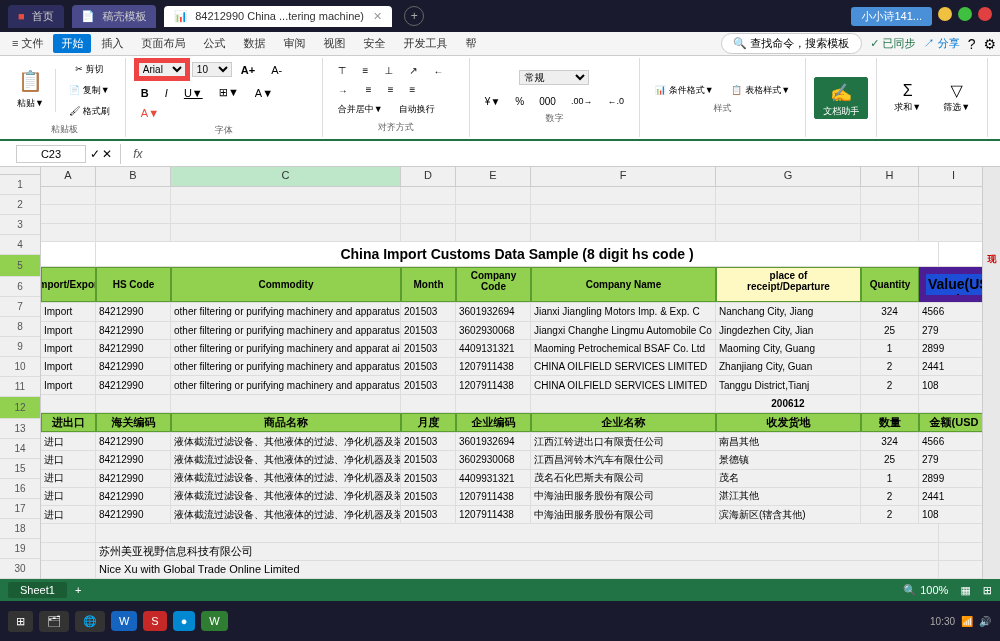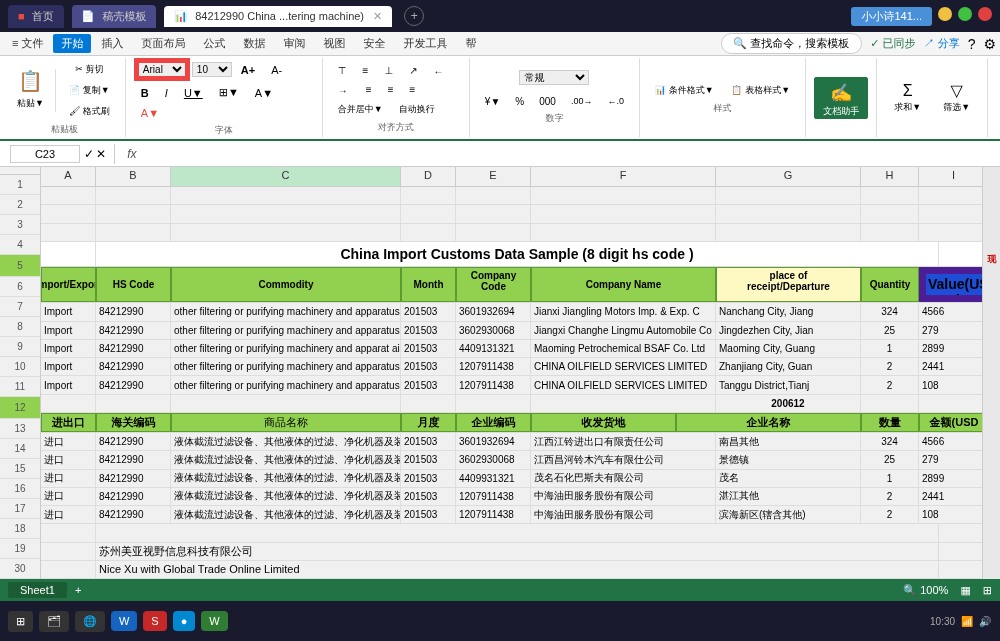--- a/index.html
+++ b/index.html
@@ -26,21 +26,21 @@
     
     .ribbon { background: #fff; border-bottom: 2px solid #217346; display: flex; align-items: stretch; padding: 2px 4px; min-height: 56px; }
     .ribbon-group { display: flex; flex-direction: column; align-items: center; justify-content: center; padding: 0 8px; border-right: 1px solid #ddd; font-size: 10px; gap: 2px; }
     .ribbon-group-label { color: #666; font-size: 9px; }
     .ribbon-btns { display: flex; gap: 2px; align-items: center; }
     .ribbon-btn { background: #fff; border: 1px solid transparent; border-radius: 2px; padding: 2px 6px; cursor: pointer; font-size: 10px; display: flex; flex-direction: column; align-items: center; gap: 1px; }
     .ribbon-btn.large { padding: 4px 8px; font-size: 10px; }
     .ribbon-btn.green-active { background: #217346; color: white; border-color: #217346; }
 
     
-    .formula-bar { height: 26px; background: #fff; border-bottom: 1px solid #ccc; display: flex; align-items: center; padding: 0 10px; gap: 4px; }
+    .formula-bar { height: 26px; background: #fff; border-bottom: 1px solid #ccc; display: flex; align-items: center; padding: 0 16px; gap: 4px; }
     .cell-ref { width: 70px; border: 1px solid #ccc; padding: 2px 4px; font-size: 11px; text-align: center; }
     .formula-divider { width: 1px; height: 20px; background: #ccc; margin: 0 4px; }
     .formula-input { flex: 1; border: none; outline: none; font-size: 11px; padding: 2px 4px; }
     .fx-label { font-size: 12px; font-style: italic; color: #555; padding: 0 4px; }
     .col-header { border-right: 1px solid #ccc; background: #f0f0f0; text-align: center; font-size: 11px; color: #333; padding: 2px 0; font-weight: normal; }
     .row-num { border-bottom: 1px solid #ddd; text-align: center; font-size: 10px; color: #555; display: flex; align-items: center; justify-content: center; }
     .grid-row { display: flex; border-bottom: 1px solid #ddd; }
     .grid-cell { border-right: 1px solid #ddd; font-size: 10px; padding: 1px 3px; overflow: hidden; white-space: nowrap; display: flex; align-items: center; }
 
     .status-bar { height: 22px; background: #217346; color: white; display: flex; align-items: center; padding: 0 8px; font-size: 11px; }
@@ -375,25 +375,25 @@
         <div class="grid-cell cw-e"></div>
         <div class="grid-cell cw-f"></div>
         <div class="grid-cell cw-g" style="font-weight:bold;justify-content:center;">200612</div>
         <div class="grid-cell cw-h"></div>
         <div class="grid-cell cw-i"></div>
       </div>
 
       <div class="grid-row" style="height:22px;background:#92d050;">
         <div class="grid-cell cw-a" style="font-weight:bold;justify-content:center;font-size:11px;background:#92d050;border:1px solid #5a9c30;">进出口</div>
         <div class="grid-cell cw-b" style="font-weight:bold;justify-content:center;font-size:11px;background:#92d050;border:1px solid #5a9c30;">海关编码</div>
-        <div class="grid-cell cw-c" style="font-weight:normal;justify-content:center;font-size:11px;background:#92d050;border:1px solid #5a9c30;">商品名称</div>
+        <div class="grid-cell cw-c" style="font-weight:bold;justify-content:center;font-size:11px;background:#92d050;border:1px solid #5a9c30;">商品名称</div>
         <div class="grid-cell cw-d" style="font-weight:bold;justify-content:center;font-size:11px;background:#92d050;border:1px solid #5a9c30;">月度</div>
         <div class="grid-cell cw-e" style="font-weight:bold;justify-content:center;font-size:11px;background:#92d050;border:1px solid #5a9c30;">企业编码</div>
+        <div class="grid-cell cw-f" style="font-weight:bold;justify-content:center;font-size:11px;background:#92d050;border:1px solid #5a9c30;">企业名称</div>
         <div class="grid-cell cw-g" style="font-weight:bold;justify-content:center;font-size:11px;background:#92d050;border:1px solid #5a9c30;">收发货地</div>
-        <div class="grid-cell cw-f" style="font-weight:bold;justify-content:center;font-size:11px;background:#92d050;border:1px solid #5a9c30;">企业名称</div>
         <div class="grid-cell cw-h" style="font-weight:bold;justify-content:center;font-size:11px;background:#92d050;border:1px solid #5a9c30;">数量</div>
         <div class="grid-cell cw-i" style="font-weight:bold;justify-content:center;font-size:11px;background:#92d050;border:1px solid #5a9c30;">金额(USD</div>
       </div>
 
       <div class="grid-row" style="height:20px;">
         <div class="grid-cell cw-a">进口</div>
         <div class="grid-cell cw-b">84212990</div>
         <div class="grid-cell cw-c">液体截流过滤设备、其他液体的过滤、净化机器及装置</div>
         <div class="grid-cell cw-d">201503</div>
         <div class="grid-cell cw-e">3601932694</div>

